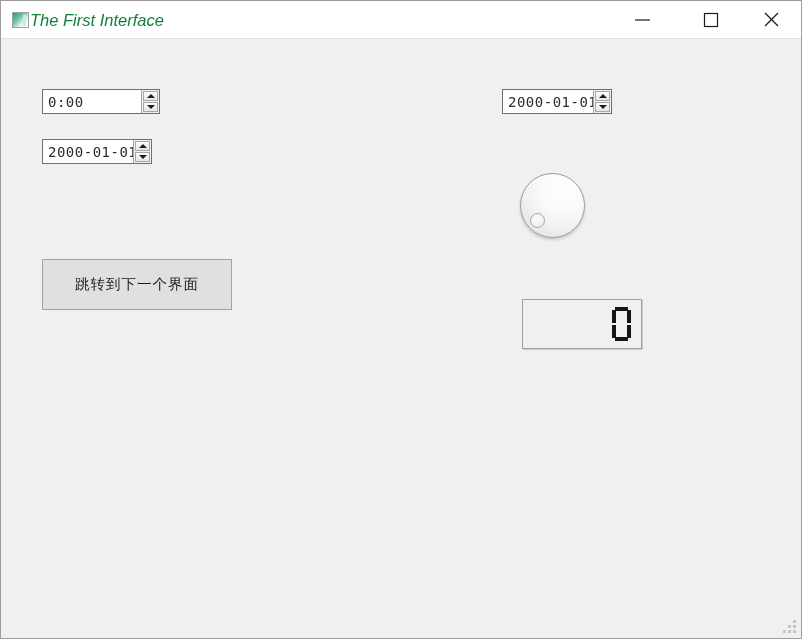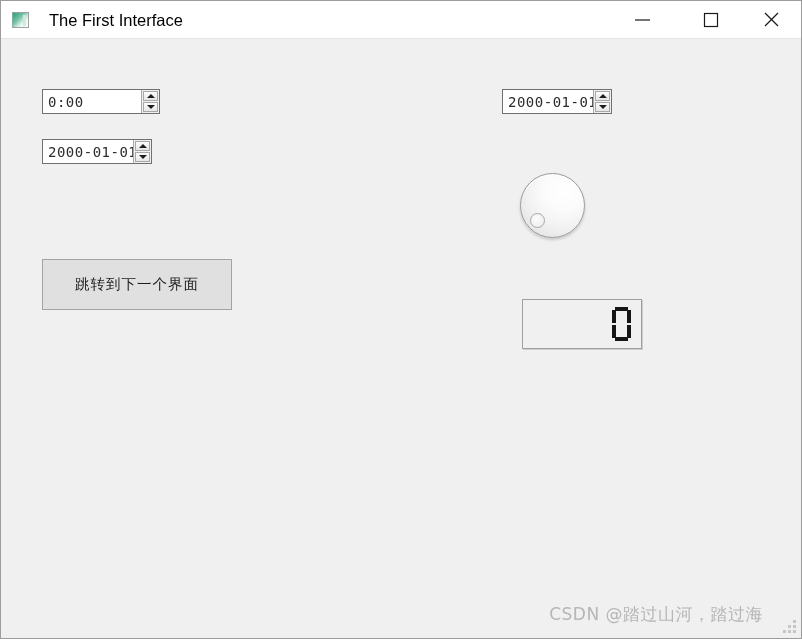--- a/index.html
+++ b/index.html
@@ -45,26 +45,27 @@
   }
   #window-icon::after {
     content: "";
     position: absolute;
     right: 2px; top: 2px;
     width: 3px; height: 11px;
     background: #cfe9de;
   }
   #window-title {
     position: absolute;
-    left: 48px; top: 0;
+    left: 29px; top: 0;
     height: 38px;
     line-height: 38px;
     font-size: 16.5px;
-    color: #000000;
+    color: #15803d;
     white-space: nowrap;
+    font-style: italic;
   }
   .win-ctrl {
     position: absolute;
     top: 0;
     width: 47px;
     height: 37px;
     background: transparent;
     border: none;
     padding: 0;
     cursor: default;
@@ -294,21 +295,20 @@
       <span class="seg h seg-a"></span>
       <span class="seg v seg-f"></span>
       <span class="seg v seg-b"></span>
       <span class="seg h seg-g off"></span>
       <span class="seg v seg-e"></span>
       <span class="seg v seg-c"></span>
       <span class="seg h seg-d"></span>
     </div>
   </div>
 
-  <div id="watermark">CSDN @踏过山河，踏过海</div>
 
   <div id="resize-grip">
     <i style="right:0;  bottom:0;"></i>
     <i style="right:5px;bottom:0;"></i>
     <i style="right:10px;bottom:0;"></i>
     <i style="right:0;  bottom:5px;"></i>
     <i style="right:5px;bottom:5px;"></i>
     <i style="right:0;  bottom:10px;"></i>
   </div>
 

